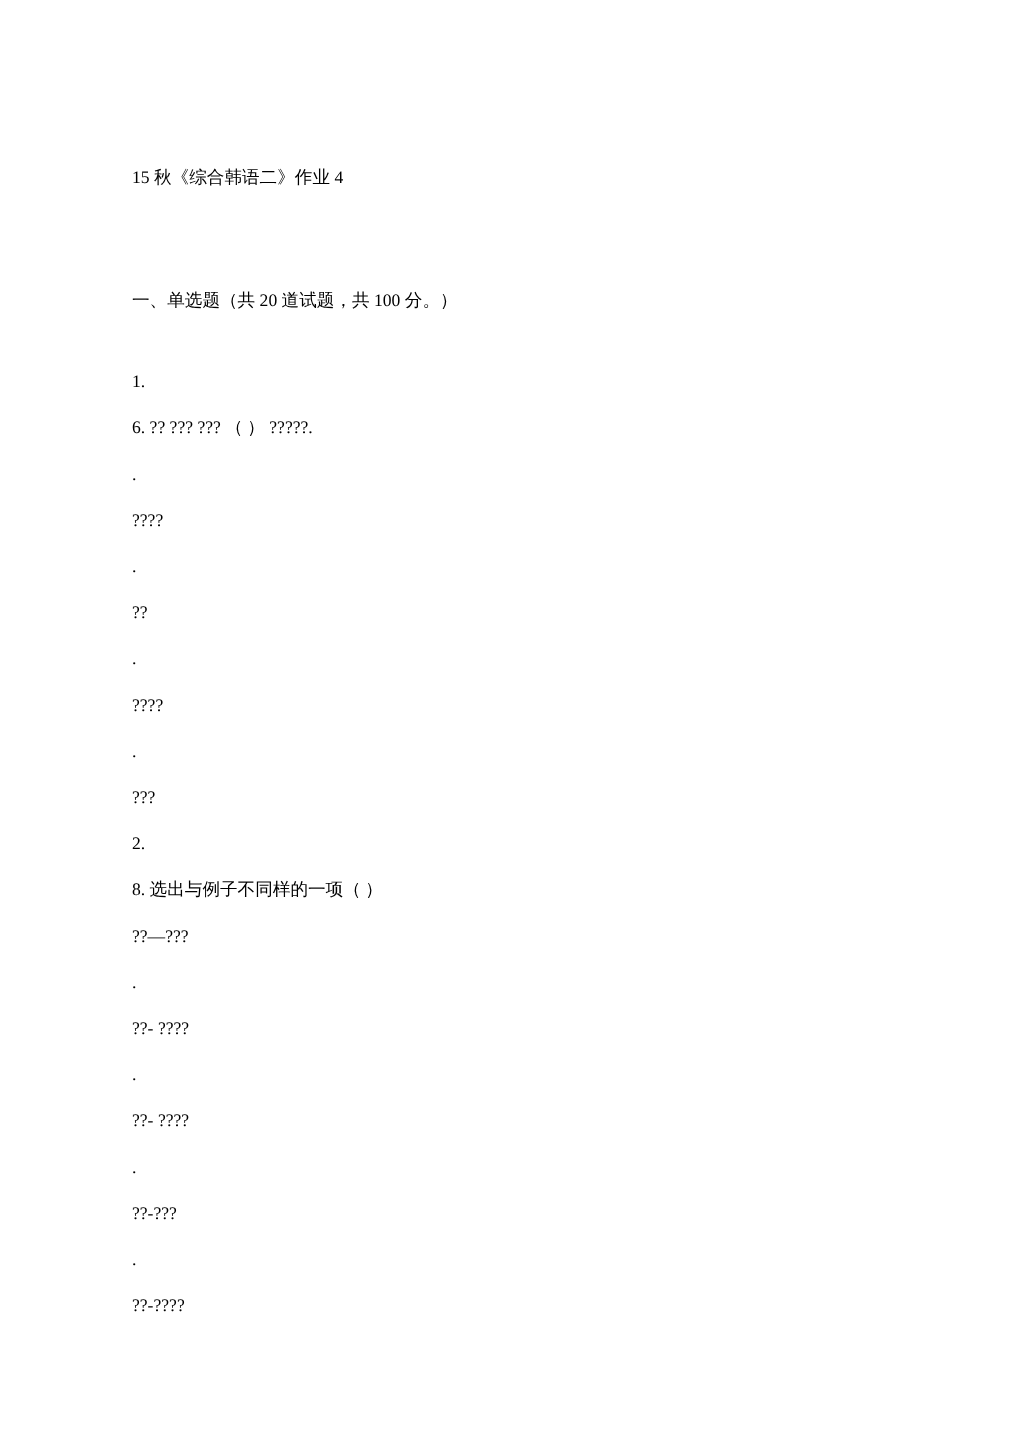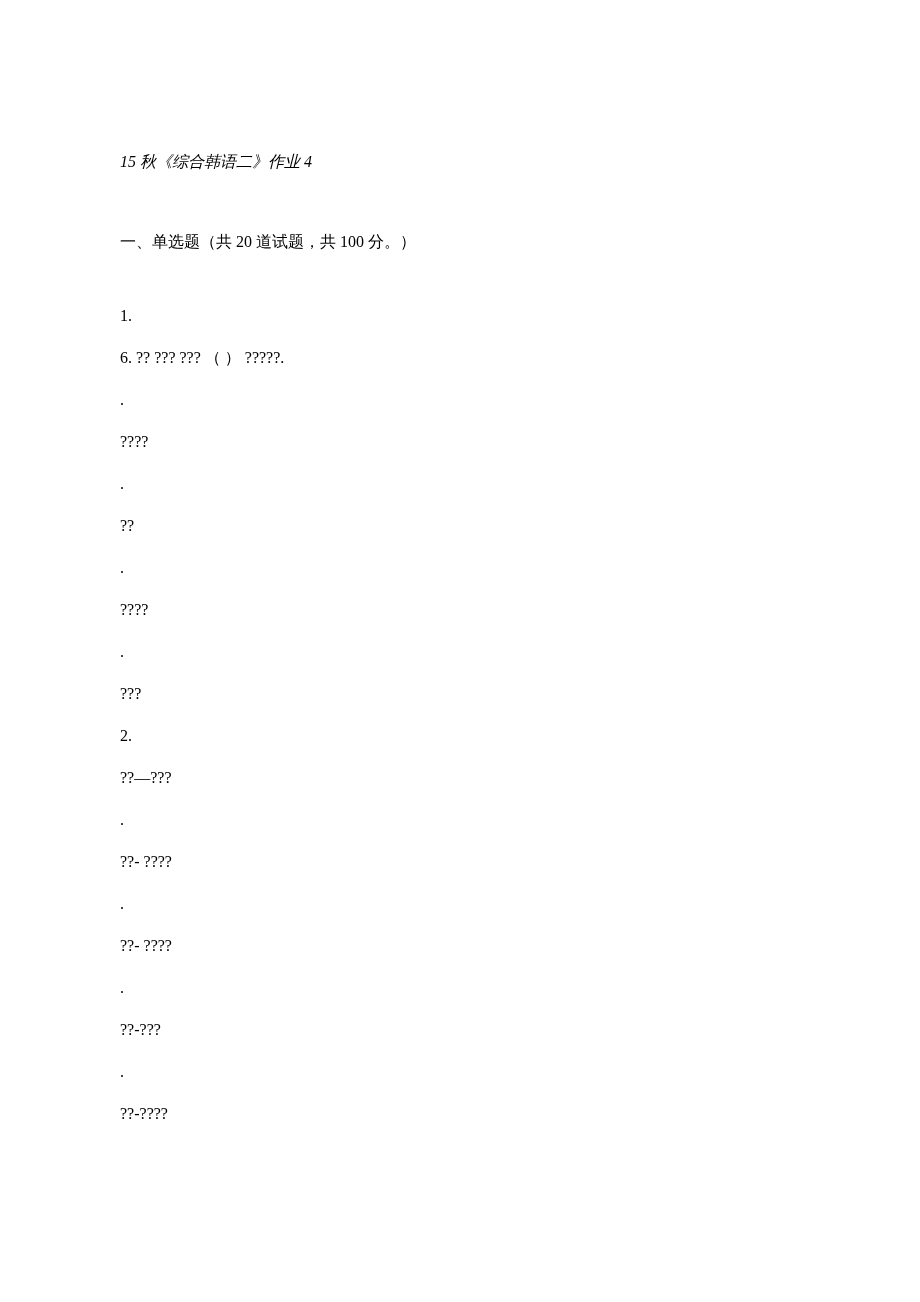--- a/index.html
+++ b/index.html
@@ -11,22 +11,21 @@
       width: 920px;
       height: 1302px;
       background: #ffffff;
       font-family: "SimSun", "宋体", serif;
       font-size: 16px;
       color: #000000;
       padding: 150px 120px 60px 120px;
       line-height: 1.5;
     }
     .title {
-      margin-bottom: 56px;
-      font-style: italic;
+      margin-bottom: 88px;
     }
     .section-header {
       margin-bottom: 50px;
     }
     .question-block {
       margin-bottom: 0;
     }
     .line {
       margin-bottom: 18px;
     }
@@ -52,20 +51,21 @@
   <div class="dot">.</div>
   <div class="option">??</div>
   <div class="dot">.</div>
   <div class="option">????</div>
   <div class="dot">.</div>
   <div class="option">???</div>
 </div>
 
 <div class="question-block">
   <div class="line">2.</div>
+  <div class="line">8. 选出与例子不同样的一项（     ）</div>
   <div class="line">??—???</div>
   <div class="dot">.</div>
   <div class="option">??- ????</div>
   <div class="dot">.</div>
   <div class="option">??- ????</div>
   <div class="dot">.</div>
   <div class="option">??-???</div>
   <div class="dot">.</div>
   <div class="option">??-????</div>
 </div>

